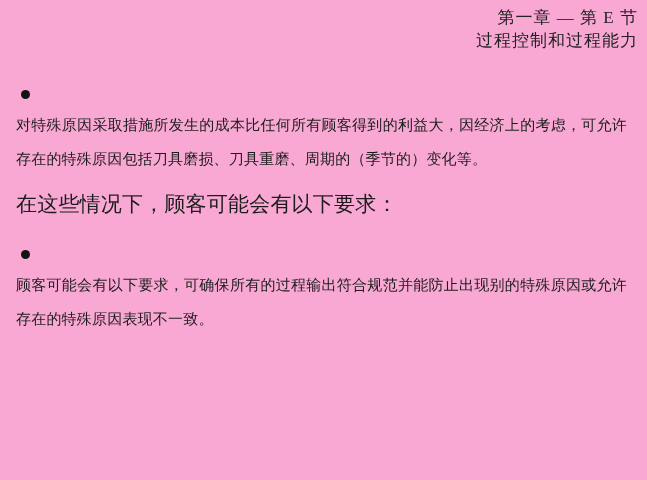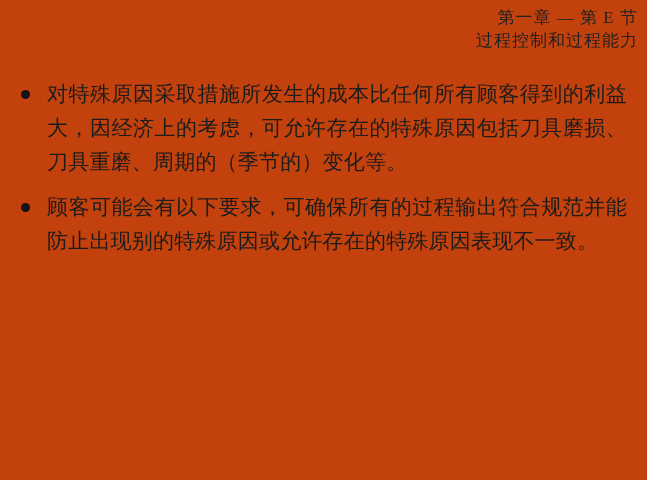--- a/index.html
+++ b/index.html
@@ -4,21 +4,21 @@
 <style>
   html, body {
     margin: 0;
     padding: 0;
     background: #ffffff;
   }
   .page {
     position: relative;
     width: 647px;
     height: 480px;
-    background: #c2410c;
+    background: #f9a8d4;
     font-family: "Liberation Serif", "DejaVu Serif", serif;
     color: #1c1c1c;
     overflow: hidden;
   }
   .header {
     position: absolute;
     top: 6px;
     right: 9px;
     text-align: right;
     font-size: 17px;
@@ -28,22 +28,23 @@
   }
   .body-block {
     position: absolute;
     top: 77px;
     left: 16px;
     width: 611px;
   }
   .bullet-item {
     display: flex;
     margin: 0 0 11px 0;
-    font-size: 21px;
+    font-size: 15px;
     line-height: 34px;
+    flex-direction: column;
   }
   .bullet-col {
     flex: 0 0 31px;
     width: 31px;
     padding-top: 13px;
     box-sizing: border-box;
   }
   .dot {
     display: block;
     width: 9px;
@@ -78,20 +79,21 @@
   <div class="body-block">
 
     <div class="bullet-item">
       <span class="bullet-col">
         <span class="dot"></span>
       </span>
       <span class="bullet-text">对特殊原因采取措施所发生的成本比任何所有顾客得到的利益大，因经济上的考虑，可允许存在的特殊原因包括刀具磨损、刀具重磨、周期的（季节的）变化等。</span>
     </div>
 
 
+    <div class="paragraph">在这些情况下，顾客可能会有以下要求：</div>
 
 
 
     <div class="bullet-item">
       <span class="bullet-col">
         <span class="dot"></span>
       </span>
       <span class="bullet-text">顾客可能会有以下要求，可确保所有的过程输出符合规范并能防止出现别的特殊原因或允许存在的特殊原因表现不一致。</span>
     </div>
 

